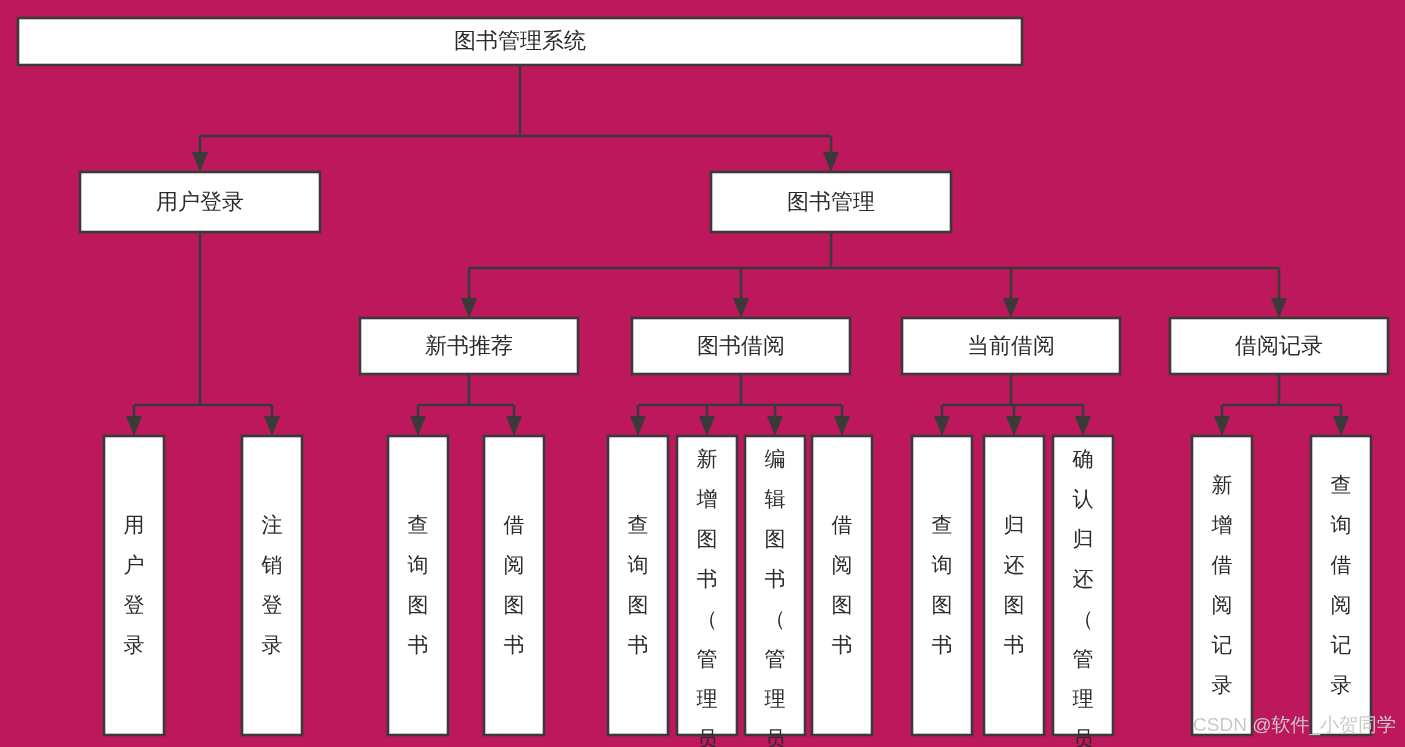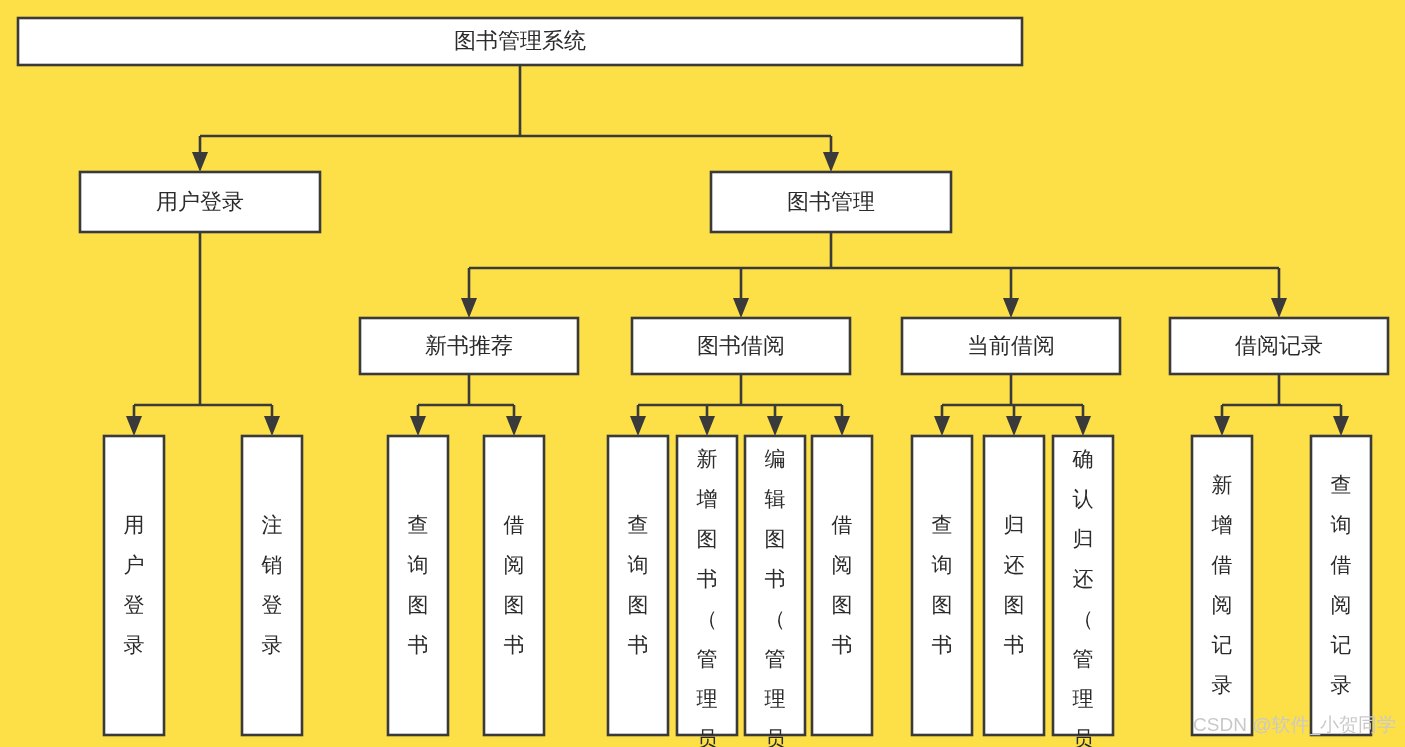--- a/index.html
+++ b/index.html
@@ -7,21 +7,21 @@
     padding: 0;
     background: #ffffff;
   }
   body {
     font-family: "Liberation Sans", "DejaVu Sans", sans-serif;
   }
   #diagram-root {
     position: relative;
     width: 1405px;
     height: 747px;
-    background: #fde047;
+    background: #be185d;
     overflow: hidden;
   }
   svg#flowchart {
     position: absolute;
     left: 0;
     top: 0;
     width: 1405px;
     height: 747px;
     display: block;
   }

